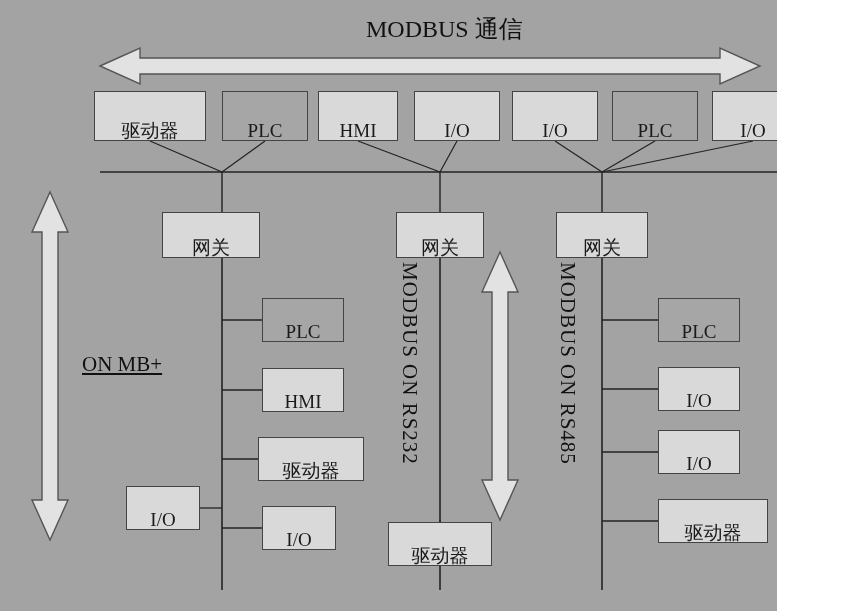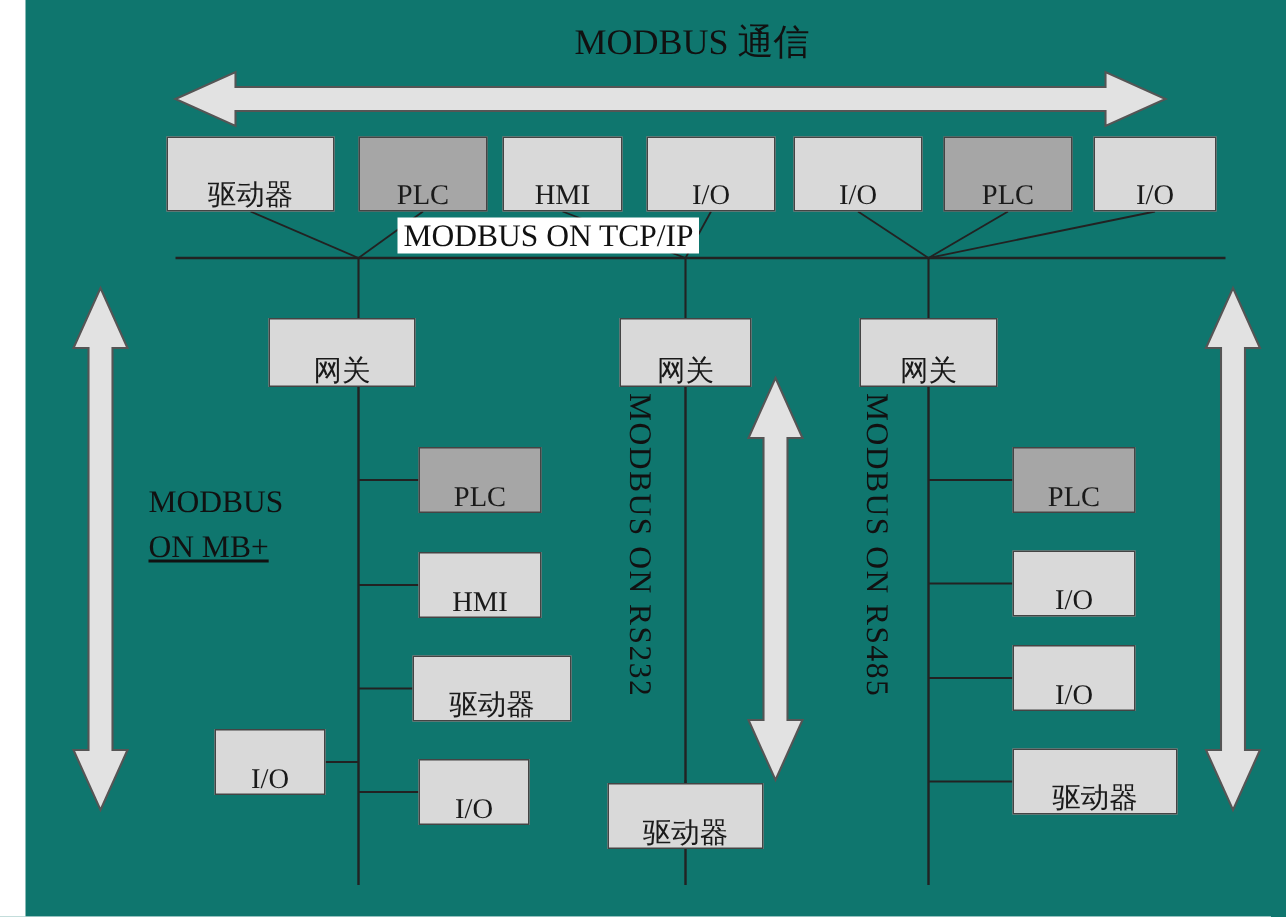--- a/index.html
+++ b/index.html
@@ -2,26 +2,25 @@
 <html><head>
 <meta charset="utf-8">
 <style>
   html, body {
     margin: 0;
     padding: 0;
     background: #ffffff;
   }
   #stage {
     position: relative;
-    width: 841px;
+    width: 777px;
     height: 611px;
-    background: #0f766e;
+    background: #a3a3a3;
     font-family: "Liberation Serif", "DejaVu Serif", serif;
     overflow: hidden;
-    margin-left: 17px;
   }
   .node {
     position: absolute;
     box-sizing: border-box;
     border: 1px solid #444444;
     display: flex;
     align-items: flex-end;
     justify-content: center;
     font-size: 19px;
     color: #1a1a1a;
@@ -92,23 +91,21 @@
 
     <polygon points="50,192 68,232 58,232 58,500 68,500 50,540 32,500 42,500 42,232 32,232" fill="#e2e2e2" stroke="#555555" stroke-width="1.4"></polygon>
 
     <polygon points="500,252 518,292 508,292 508,480 518,480 500,520 482,480 492,480 492,292 482,292" fill="#e2e2e2" stroke="#555555" stroke-width="1.4"></polygon>
 
     <polygon points="805,192 823,232 813,232 813,500 823,500 805,540 787,500 797,500 797,232 787,232" fill="#e2e2e2" stroke="#555555" stroke-width="1.4"></polygon>
   </svg>
 
   <div class="label title" style="left:366px; top:16px;">MODBUS 通信</div>
 
-  <div class="label" style="left:248px; top:145px; background:#ffffff; padding:0 4px;">MODBUS ON TCP/IP</div>
 
-  <div class="label" style="left:82px; top:322px;">MODBUS</div>
   <div class="label" style="left:82px; top:352px;text-decoration:underline;">ON MB+</div>
 
   <div class="label vertical" style="left:398px; top:262px; writing-mode:vertical-rl; text-orientation:mixed;">MODBUS ON RS232</div>
   <div class="label vertical" style="left:556px; top:262px; writing-mode:vertical-rl; text-orientation:mixed;">MODBUS ON RS485</div>
 
   <div class="node light" style="left:94px; top:91px; width:112px; height:50px;">
     <span>驱动器</span>
   </div>
   <div class="node dark" style="left:222px; top:91px; width:86px; height:50px;">
     <span>PLC</span>

